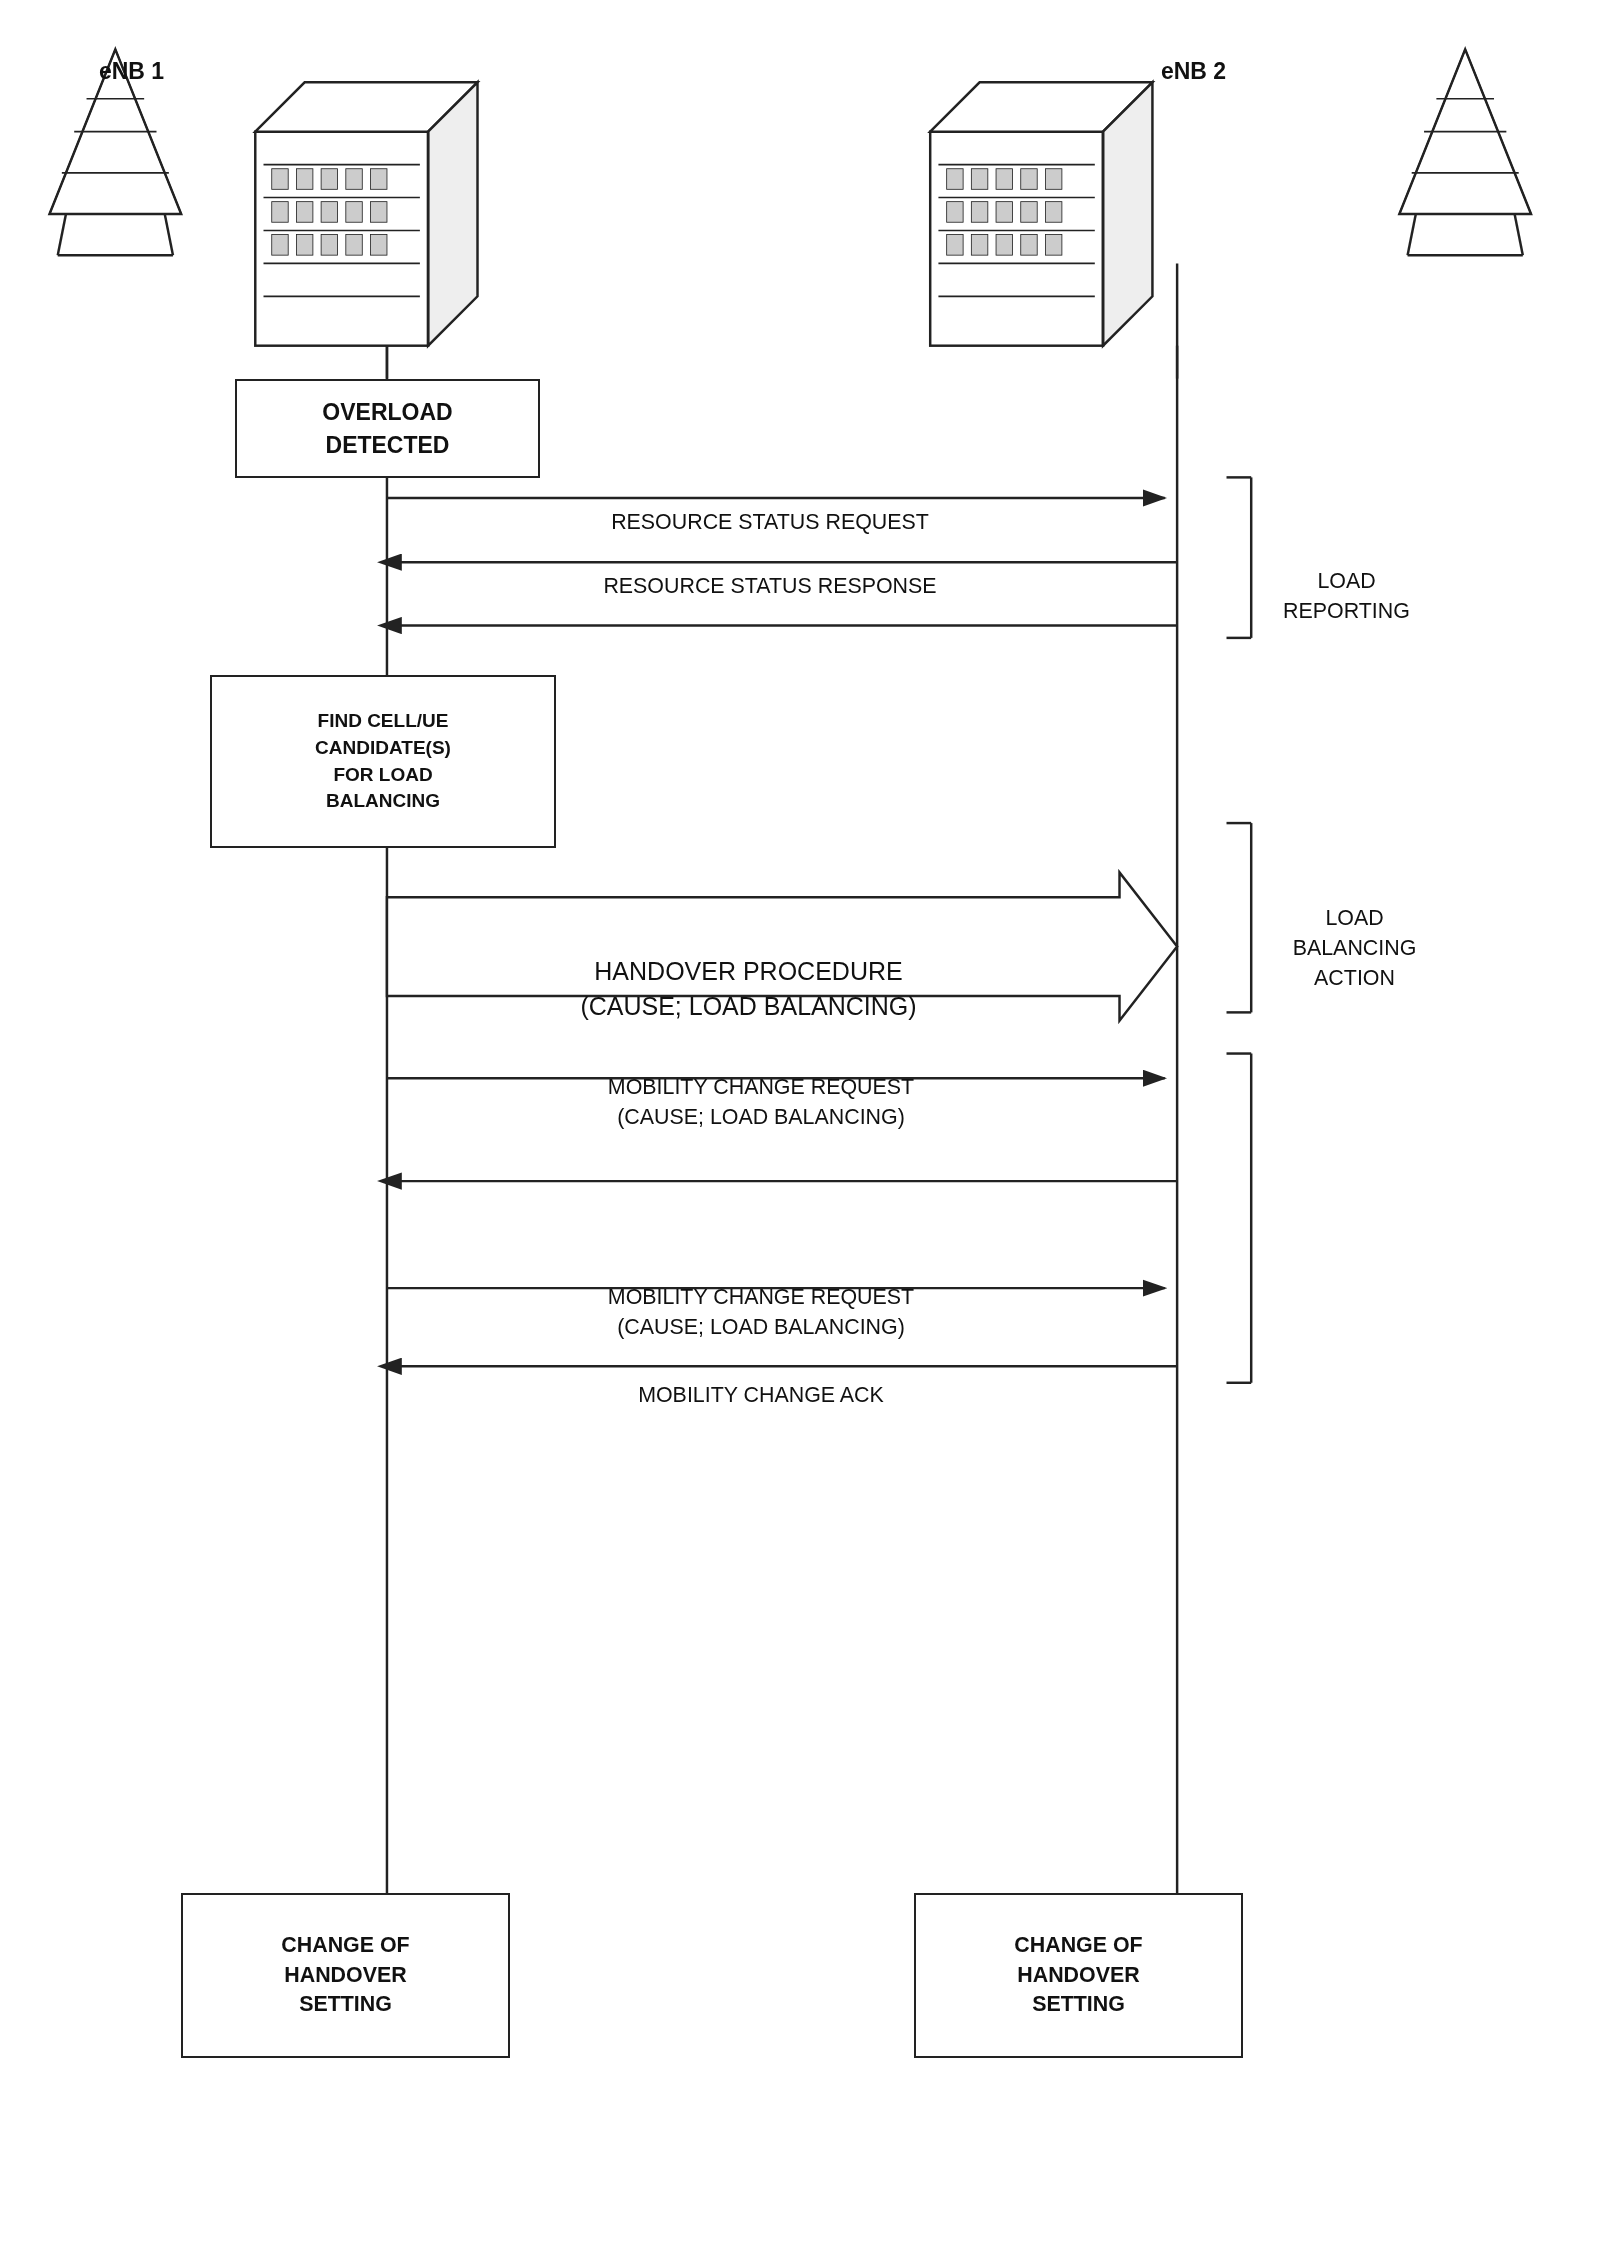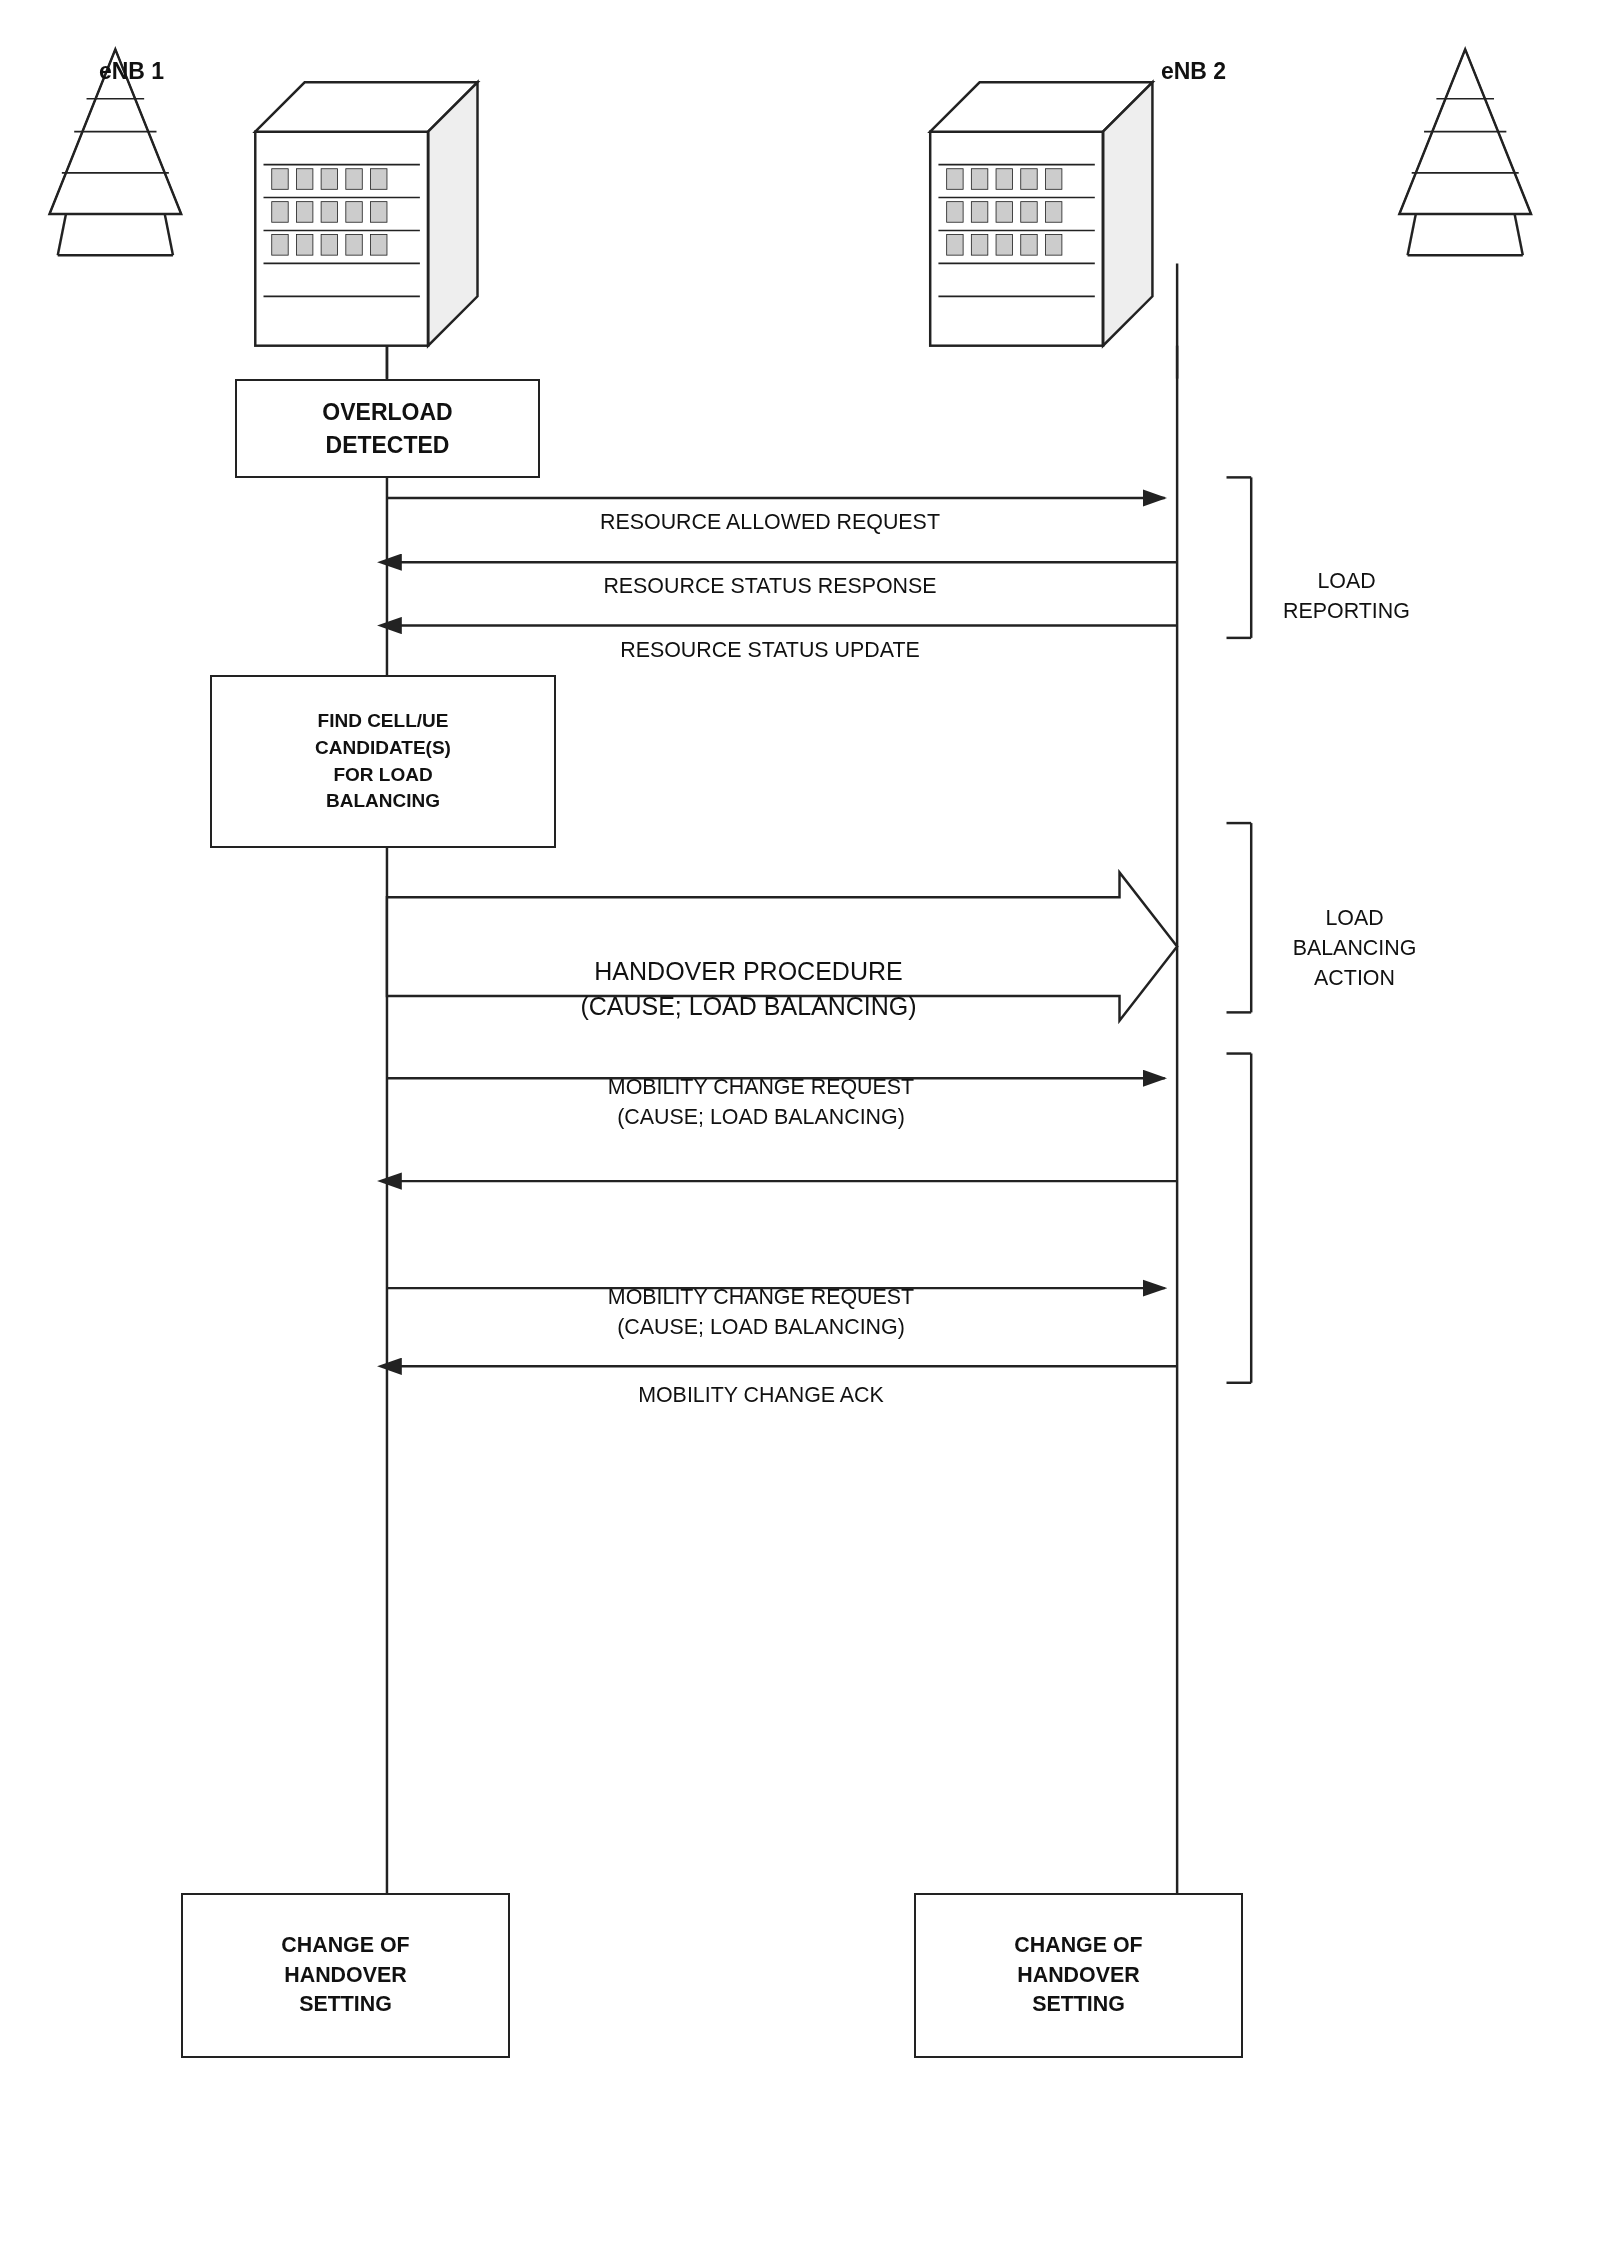--- a/index.html
+++ b/index.html
@@ -190,30 +190,27 @@
 
   <div class="label" style="left: 49px; top: 16.5px; width: 165px;">eNB 1</div>
 
   <div class="label" style="left: 1111px; top: 16.5px; width: 165px;">eNB 2</div>
 
   <div class="box" style="left: 235px; top: 379px; width: 305px; height: 99px; font-size: 23px;">
     OVERLOAD<br>DETECTED
   </div>
 
   <div class="label" style="left: 412px; top: 469px; width: 716px; font-size: 21.4px; text-align: center; font-weight: normal;">
-    RESOURCE ALLOWED REQUEST
+    RESOURCE STATUS REQUEST
   </div>
 
   <div class="label" style="left: 412px; top: 533px; width: 716px; font-size: 21.4px; text-align: center; font-weight: normal;">
     RESOURCE STATUS RESPONSE
   </div>
 
-  <div class="label" style="left: 412px; top: 597px; width: 716px; font-size: 21.4px; text-align: center; font-weight: normal;">
-    RESOURCE STATUS UPDATE
-  </div>
 
   <div class="box" style="left: 210px; top: 675px; width: 346px; height: 173px; font-size: 19px;">
     FIND CELL/UE<br>CANDIDATE(S)<br>FOR LOAD<br>BALANCING
   </div>
 
   <div class="label" style="left: 403px; top: 914px; width: 691px; font-size: 25px; text-align: center; font-weight: normal; line-height: 1.4;">
     HANDOVER PROCEDURE<br>(CAUSE; LOAD BALANCING)
   </div>
 
   <div class="label" style="left: 403px; top: 1033px; width: 716px; font-size: 21.4px; text-align: center; font-weight: normal; line-height: 1.4;">

